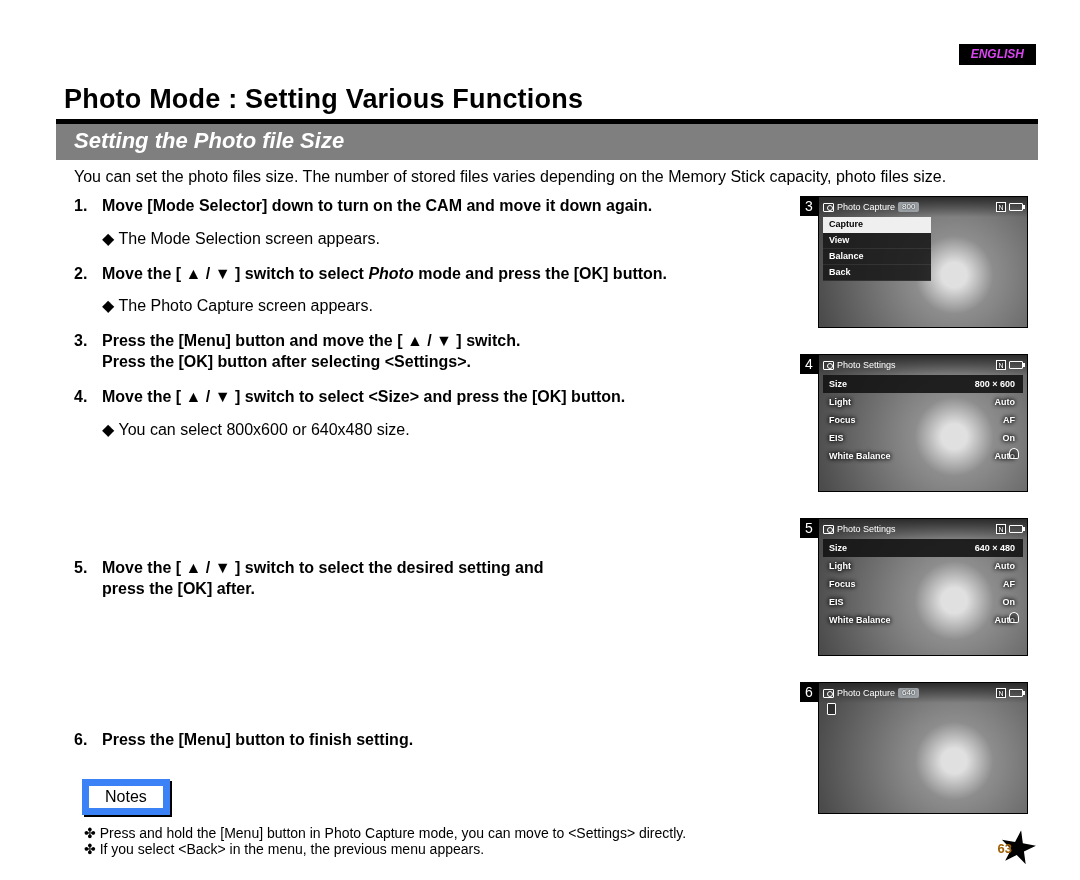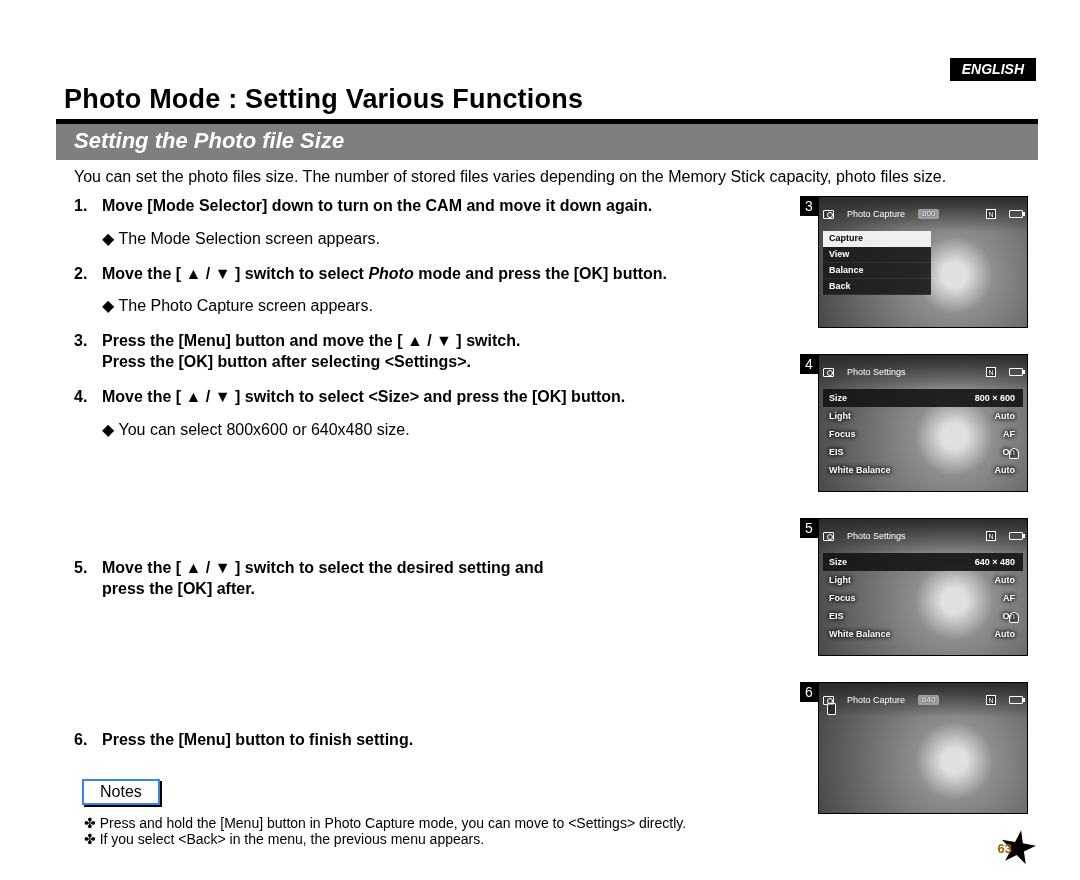--- a/index.html
+++ b/index.html
@@ -9,26 +9,26 @@
     background: #fff;
   }
   .page {
     width: 1080px;
     height: 880px;
     position: relative;
     padding: 56px 42px 0 56px;
   }
   .lang-badge {
     position: absolute;
-    top: 58px; right: 44px;
-    background: #000; color: #ffffff;
+    top: 44px; right: 44px;
+    background: #000; color: #d946ef;
     font-weight: bold;
     font-style: italic;
     padding: 3px 12px 4px;
-    font-size: 14px;
+    font-size: 12px;
   }
   .main-title {
     font-size: 27px;
     font-weight: bold;
     margin: 28px 0 4px 8px;
     letter-spacing: 0.2px;
   }
   .rule { border-top: 3px solid #000; margin-bottom: 0; }
   .section-bar {
     background: #7f7f7f;
@@ -68,21 +68,21 @@
     position: absolute;
     left: 0; top: 0;
     font-weight: bold;
   }
   .bold { font-weight: bold; }
   .italic { font-style: italic; }
   .sub { display: block; padding-left: 0; margin-top: 12px; }
   .diamond::before { content: "◆ "; }
   .notes-box {
     display: inline-block;
-    border: 2px solid #3b82f6;
+    border: 7px solid #3b82f6;
     box-shadow: 2px 2px 0 #000;
     padding: 2px 16px;
     margin: 14px 0 6px 26px;
     font-size: 16px;
   }
   ul.notes {
     list-style: none;
     padding-left: 28px;
     margin: 4px 0 0 0;
     font-size: 14px;
@@ -113,22 +113,22 @@
   .shot.tall { height: 138px; }
   .shot.short { height: 132px; }
   .shot-bg {
     position: absolute; inset: 0;
     background: radial-gradient(circle at 65% 60%, #e0e0e0 8%, #8d8d8d 25%, #6e6e6e 55%, #4b4b4b 90%);
   }
   .shot-head {
     position: relative;
     display: flex;
     align-items: center;
-    gap: 13px;
-    padding: 17px 4px;
+    gap: 3px;
+    padding: 10px 4px;
     font-size: 9px;
     background: linear-gradient(#2b2b2b, rgba(40,40,40,0));
     height: 16px;
   }
   .cam-icon {
     width: 11px; height: 9px;
     border: 1px solid #fff; border-radius: 1px;
     position: relative; flex: none;
   }
   .cam-icon::after{

